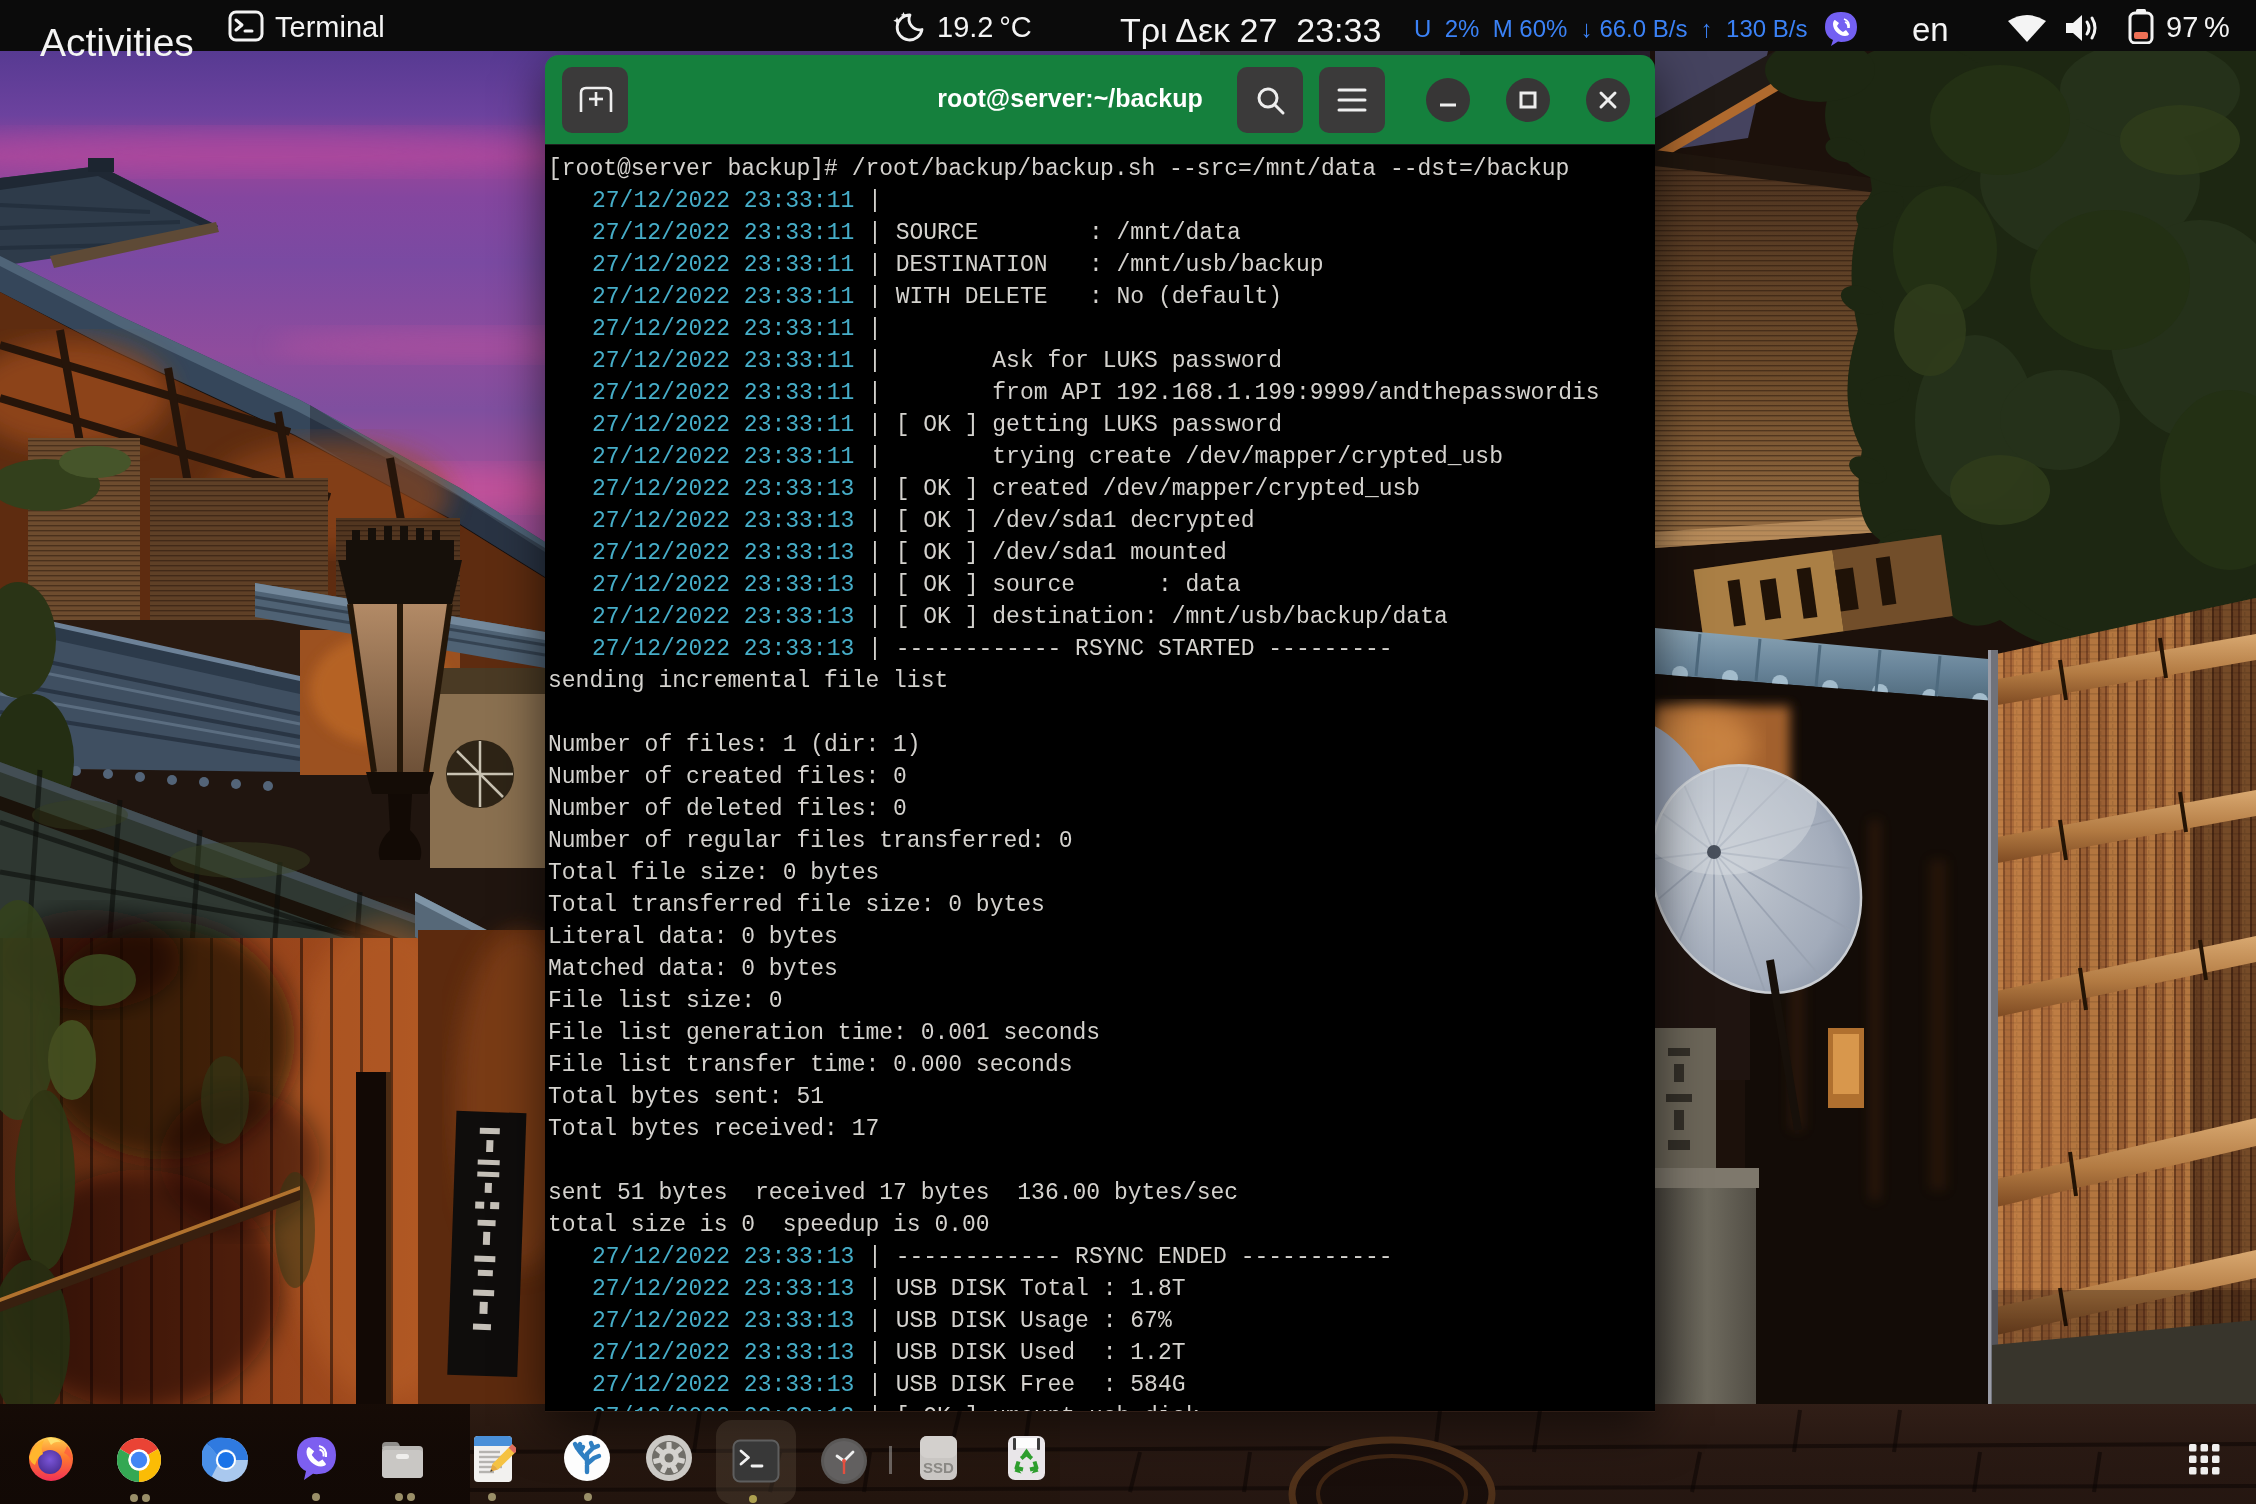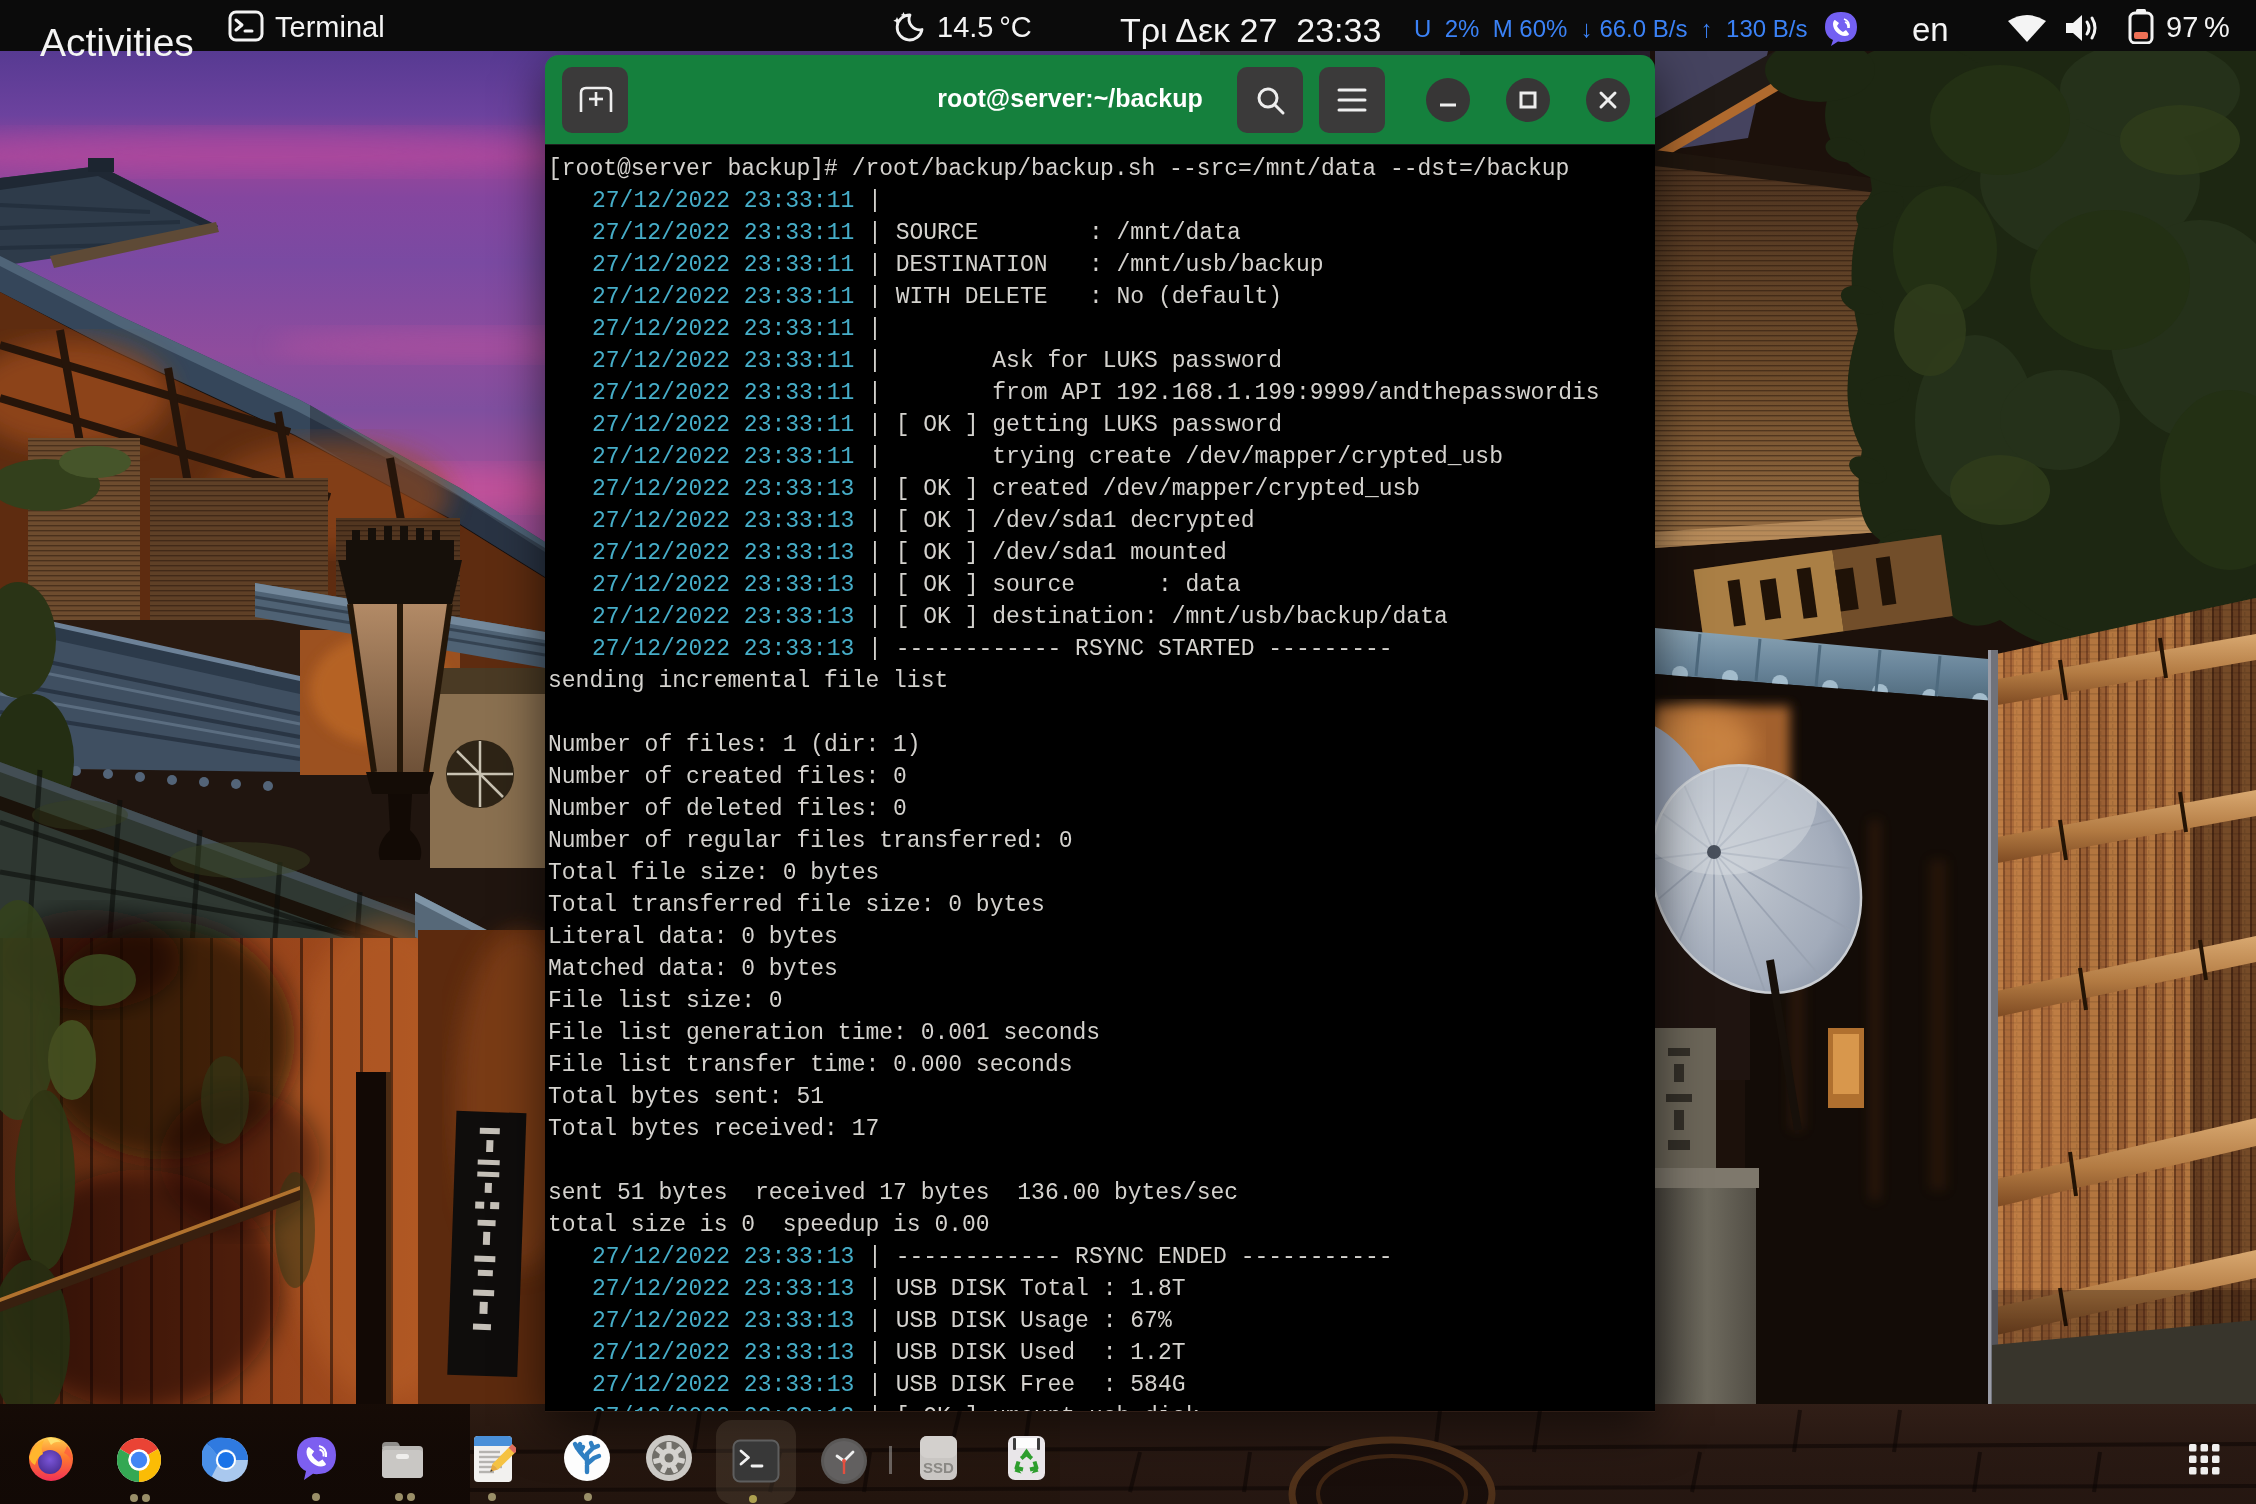--- a/index.html
+++ b/index.html
@@ -498,21 +498,21 @@
   <svg style="position:absolute;left:228px;top:10px" width="36" height="32" viewBox="0 0 36 32">
     <rect x="2" y="2" width="32" height="28" rx="6" fill="none" stroke="#f4f4f4" stroke-width="3"></rect>
     <path d="M8 10 L14 15 L8 20" fill="none" stroke="#f4f4f4" stroke-width="3" stroke-linecap="round" stroke-linejoin="round"></path>
     <line x1="17" y1="21" x2="24" y2="21" stroke="#f4f4f4" stroke-width="3" stroke-linecap="round"></line>
   </svg>
   <svg style="position:absolute;left:888px;top:11px" width="38" height="32" viewBox="0 0 38 32">
     <path d="M22 4 A 12.5 12.5 0 1 0 34 18.5 A 10.5 10.5 0 0 1 22 4 Z" fill="none" stroke="#f0f0f0" stroke-width="2.8" stroke-linejoin="round"></path>
     <path d="M9 6 l1.1 2.6 2.6 1.1 -2.6 1.1 -1.1 2.6 -1.1 -2.6 -2.6 -1.1 2.6 -1.1 Z" fill="#f0f0f0"></path>
     <path d="M15.5 1 l0.9 2 2 0.9 -2 0.9 -0.9 2 -0.9 -2 -2 -0.9 2 -0.9 Z" fill="#f0f0f0"></path>
   </svg>
-  <span class="wtemp">14.5 °C</span>
+  <span class="wtemp">19.2 °C</span>
   <span class="clock">Τρι Δεκ 27&nbsp;&nbsp;23:33</span>
   <span class="stat">U&nbsp;&nbsp;2%&nbsp;&nbsp;M&nbsp;60%&nbsp;&nbsp;↓&nbsp;66.0&nbsp;B/s&nbsp;&nbsp;↑&nbsp;&nbsp;130&nbsp;B/s</span>
   <svg style="position:absolute;left:1822px;top:10px" width="38" height="38" viewBox="0 0 38 38">
     <path d="M19 2 C8 2 3 8 3 17 C3 23 6 28 11 30 L9 36 L16 31.5 C17 31.7 18 32 19 32 C30 32 35 26 35 17 C35 8 30 2 19 2 Z" fill="#7360f2"></path>
     <path d="M13 10 C12 10 11 12 11 14 C11 20 17 26 23 26 C25 26 27 25 27 24 L24 20 L21 22 C19 21 16 18 15 16 L17 13 Z" fill="#fff"></path>
     <path d="M22 9 Q28 11 27 18 M23 12 Q26.5 13.5 26 18" stroke="#fff" stroke-width="1.6" fill="none"></path>
   </svg>
   <span class="en">en</span>
   <svg style="position:absolute;left:2006px;top:14px" width="42" height="30" viewBox="0 0 42 30">
     <path d="M21 28 L2 7 Q21 -5 40 7 Z" fill="#f4f4f4"></path>

